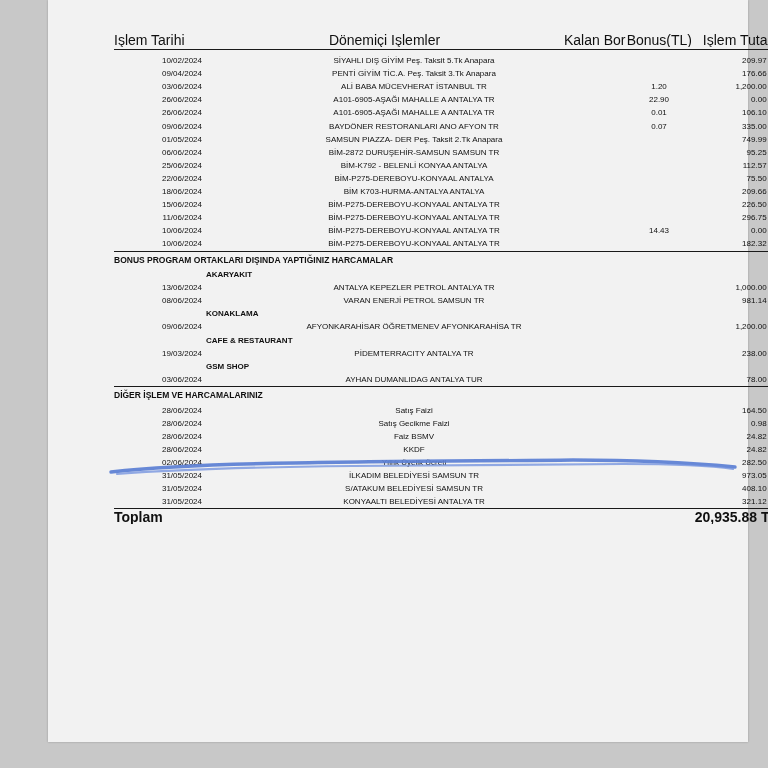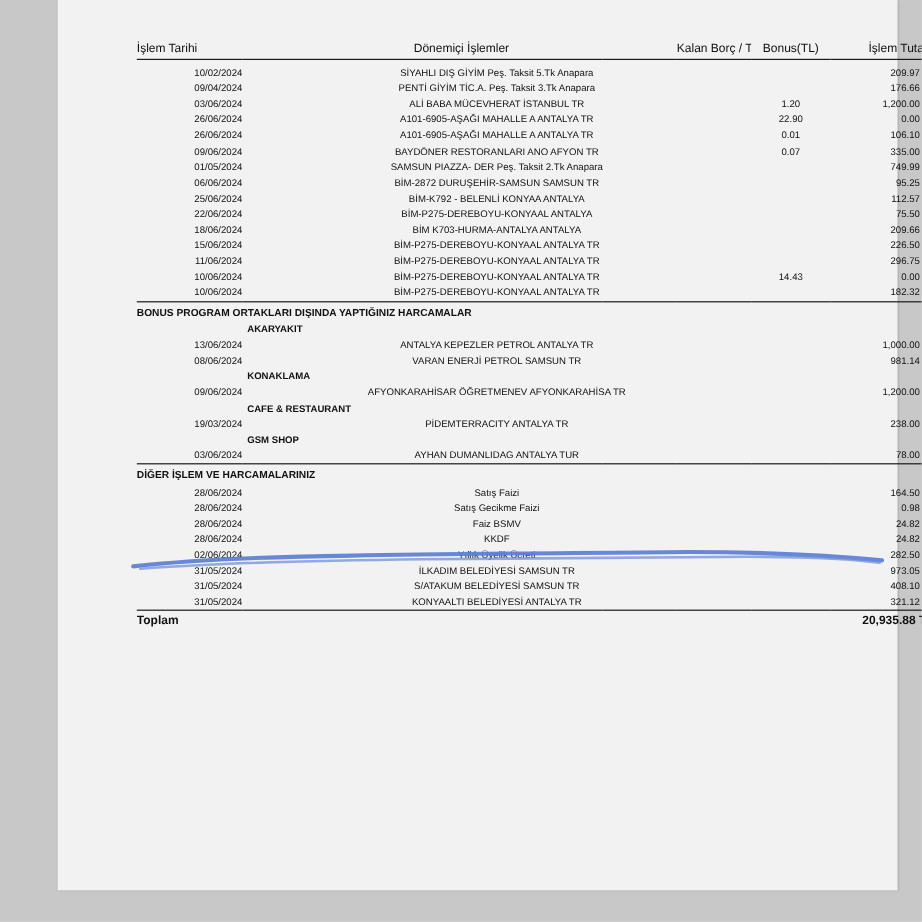--- a/index.html
+++ b/index.html
@@ -49,28 +49,28 @@
     overflow: hidden;
   }
   col.c-date { width: 88px; }
   col.c-desc { width: 300px; }
   col.c-loc  { width: 62px; }
   col.c-debt { width: 62px; }
   col.c-bonus{ width: 66px; }
   col.c-amt  { width: 86px; }
 
   thead th {
-    font-size: 10px;
+    font-size: 14px;
     padding-bottom: 2px;
     margin-top: 20px;
   }
   thead th.h-date { text-align: left; }
   thead th.h-desc { text-align: center; padding-left: 3px; }
   thead th.h-debt { text-align: left; }
-  thead th.h-bonus{ text-align: center; }
+  thead th.h-bonus{ text-align: right; }
   thead th.h-amt  { text-align: right; padding-right: 2px; }
 
   tr.headrule td {
     border-bottom: 1.3px solid #1a1a1a;
     height: 2px;
     line-height: 2px;
     font-size: 0;
   }
   td.date { text-align: right; }
   td.desc { text-align: center; padding-left: 3px; }
@@ -86,21 +86,21 @@
   tr.section.ruled td {
     border-top: 1.3px solid #1a1a1a;
   }
   tr.sub td {
     font-weight: bold;
     font-size: 8px;
     padding-left: 92px;
   }
   tr.total td {
     font-weight: bold;
-    font-size: 10px;
+    font-size: 14px;
     border-top: 1.2px solid #1a1a1a;
     padding-top: 2px;
   }
   tr.total td.amt { font-weight: bold; }
   .spacer td { height: 4px; font-size: 0; line-height: 4px; }
 
   
   .scribble {
     position: absolute;
     left: 55px;

